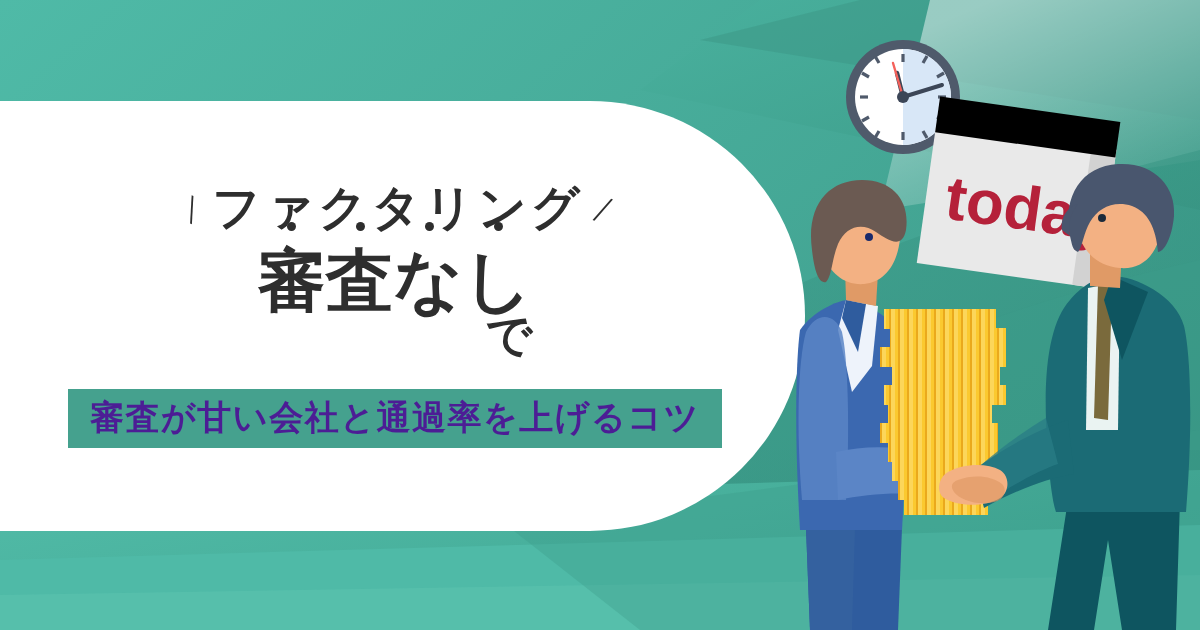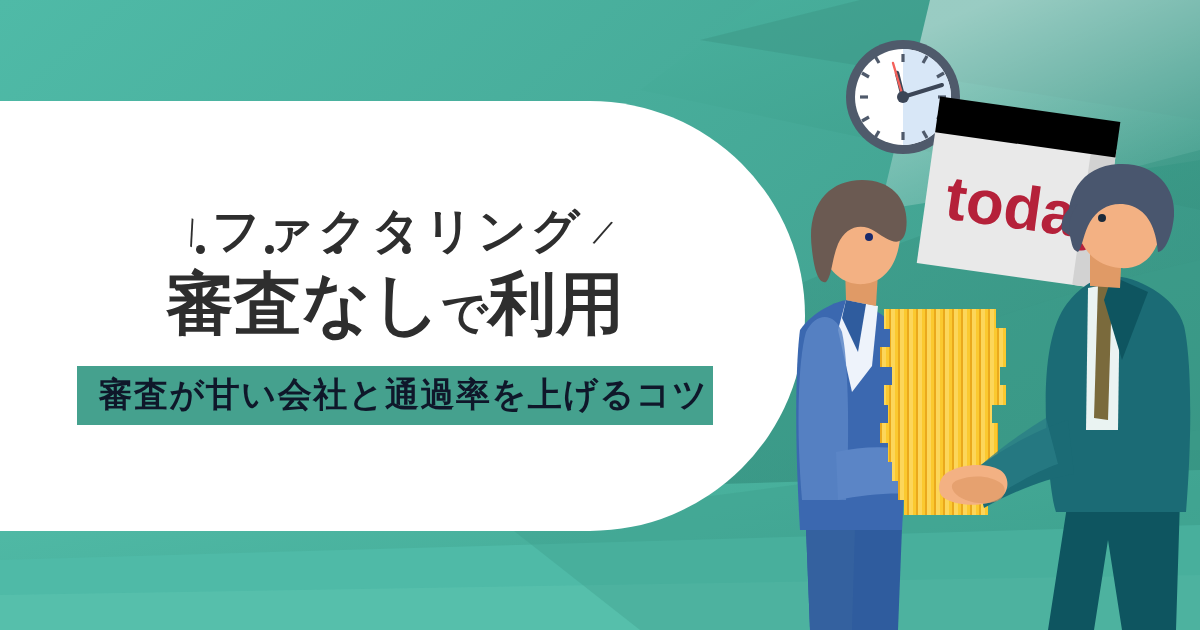--- a/index.html
+++ b/index.html
@@ -74,20 +74,21 @@
 
   #headline {
     white-space:nowrap;
     line-height:1;
     color:#2e2e2e;
     display:flex;
     align-items:flex-end;
     justify-content:center;
     margin-top:8px;
     margin-bottom:14px;
+    flex-direction:column;
   }
   .h-big {
     font-size:68px;
     font-weight:700;
     letter-spacing:0px;
     line-height:1;
   }
   .h-small {
     font-size:46px;
     font-weight:700;
@@ -112,25 +113,25 @@
   .dotted .dots i {
     display:block;
     width:9px;
     height:9px;
     border-radius:50%;
     background:#2e2e2e;
   }
 
   #subtitle-bar {
     background:#45a18e;
-    color:#0f172a;
+    color:#4c1d95;
     font-size:34px;
     font-weight:700;
     letter-spacing:1.5px;
-    padding:9px 5px 11px 22px;
+    padding:9px 22px 11px 22px;
     white-space:nowrap;
     line-height:1.15;
     margin-top:15px;
   }
 </style>
 </head>
 <body>
 
 <div id="stage">
 
@@ -318,20 +319,19 @@
       <span class="h-big dotted">
         <span class="dots">
           <i></i>
             <i></i>
             <i></i>
             <i></i>
         </span>
         <span>審査なし</span>
       </span>
       <span class="h-small">で</span>
-      <span class="h-big">利用</span>
     </div>
 
     <div id="subtitle-bar">審査が甘い会社と通過率を上げるコツ</div>
 
   </div>
 
 </div>
 
 </body></html>

